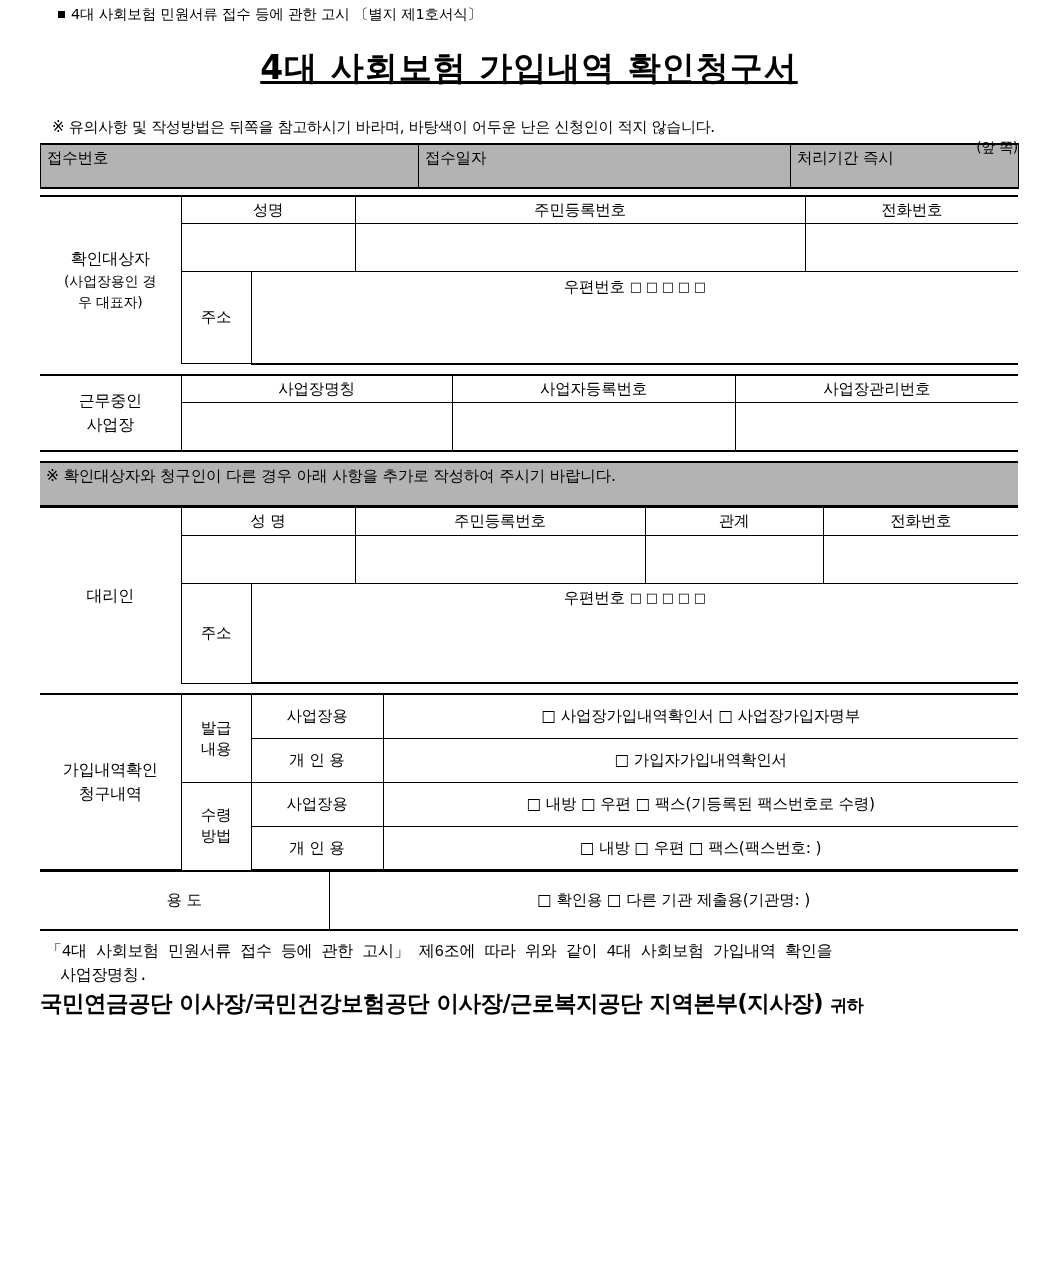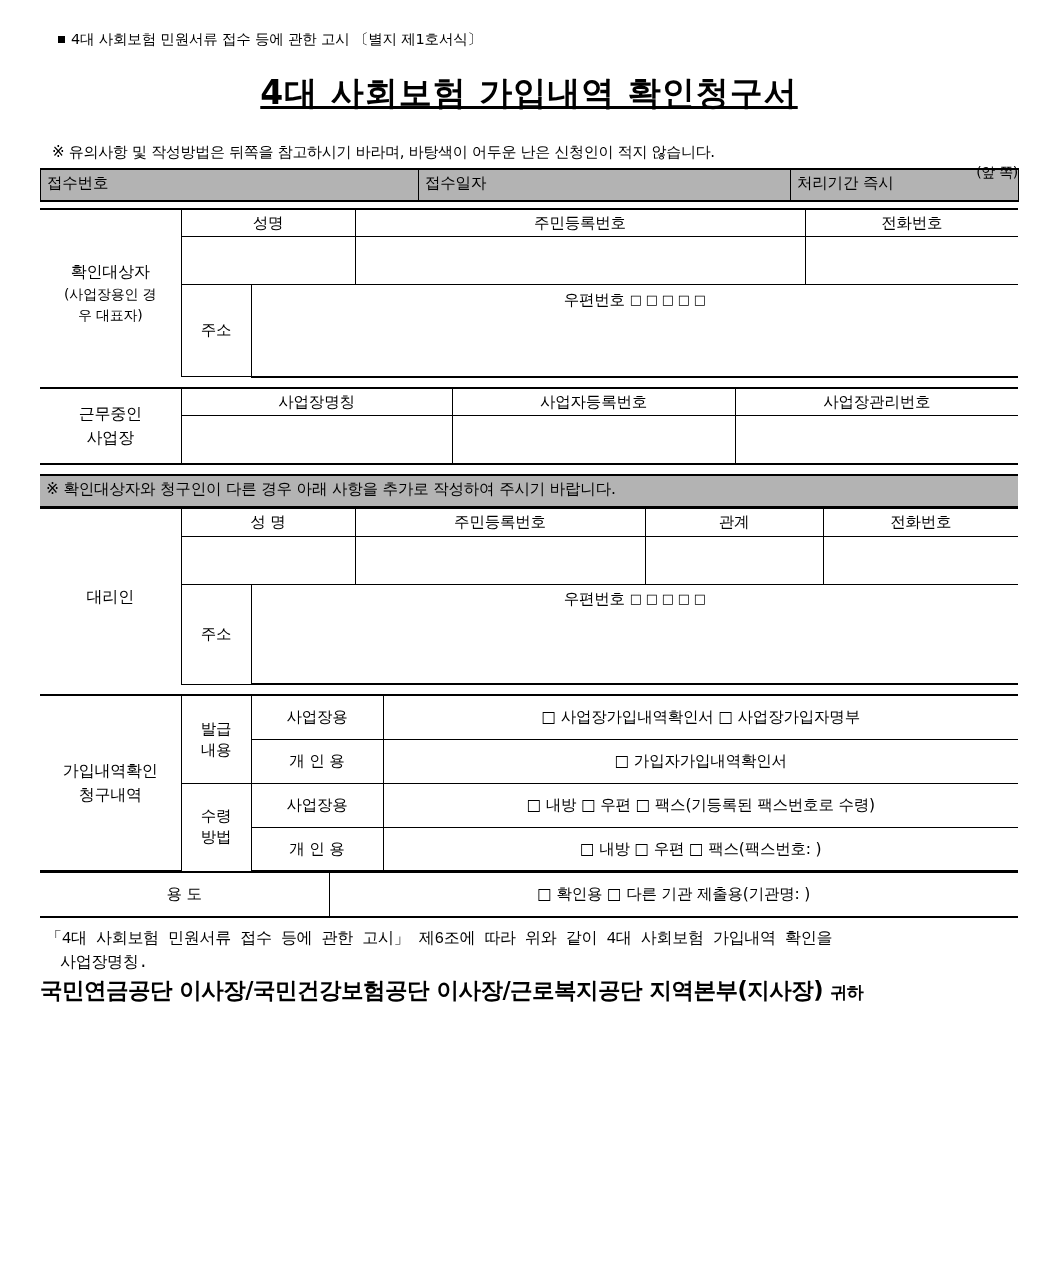--- a/index.html
+++ b/index.html
@@ -15,21 +15,21 @@
     color: #000000;
     position: relative;
     overflow: hidden;
   }
 
   .page { padding: 0 40px; }
 
   
   .notice-line {
     font-size: 14.5px;
-    padding-top: 30px;
+    padding-top: 5px;
     padding-left: 18px;
     letter-spacing: -0.2px;
   }
   .notice-line .bullet {
     display: inline-block;
     width: 7px;
     height: 7px;
     background: #000;
     margin-right: 6px;
     vertical-align: 1px;
@@ -80,21 +80,21 @@
   .no-l { border-left: none !important; }
   .no-r { border-right: none !important; }
   .no-t { border-top: none !important; }
   .no-b { border-bottom: none !important; }
   .l-align { text-align: left; padding-left: 8px; }
 
   .gray-row td {
     background: #b3b3b3;
     text-align: left;
     padding-left: 6px;
-    height: 32px;
+    height: 44px;
     vertical-align: top;
     padding-top: 3px;
   }
   .gap-sm { height: 9px; }
   .gap-xs { height: 6px; }
 
   .hdr-cell { height: 28px; }
   .val-cell { height: 48px; }
   .addr-label { width: 70px; }
 
@@ -337,21 +337,21 @@
     </tbody>
   </table>
 
   <table class="block">
     <colgroup>
         <col style="width:289px">
         <col style="width:689px">
       </colgroup>
     <tbody>
       <tr>
-        <td class="no-l bot-thick" style="height:44px;">용    도</td>
+        <td class="no-l bot-thick" style="height:58px;">용    도</td>
         <td class="l-align no-r bot-thick">□ 확인용 □ 다른 기관 제출용(기관명:                        )</td>
       </tr>
     </tbody>
   </table>
 
   <div class="closing">
     <span>「4대 사회보험 민원서류 접수 등에 관한 고시」 제6조에 따라 위와 같이 4대 사회보험 가입내역 확인을</span>
     <span class="l2">사업장명칭.</span>
   </div>
 

